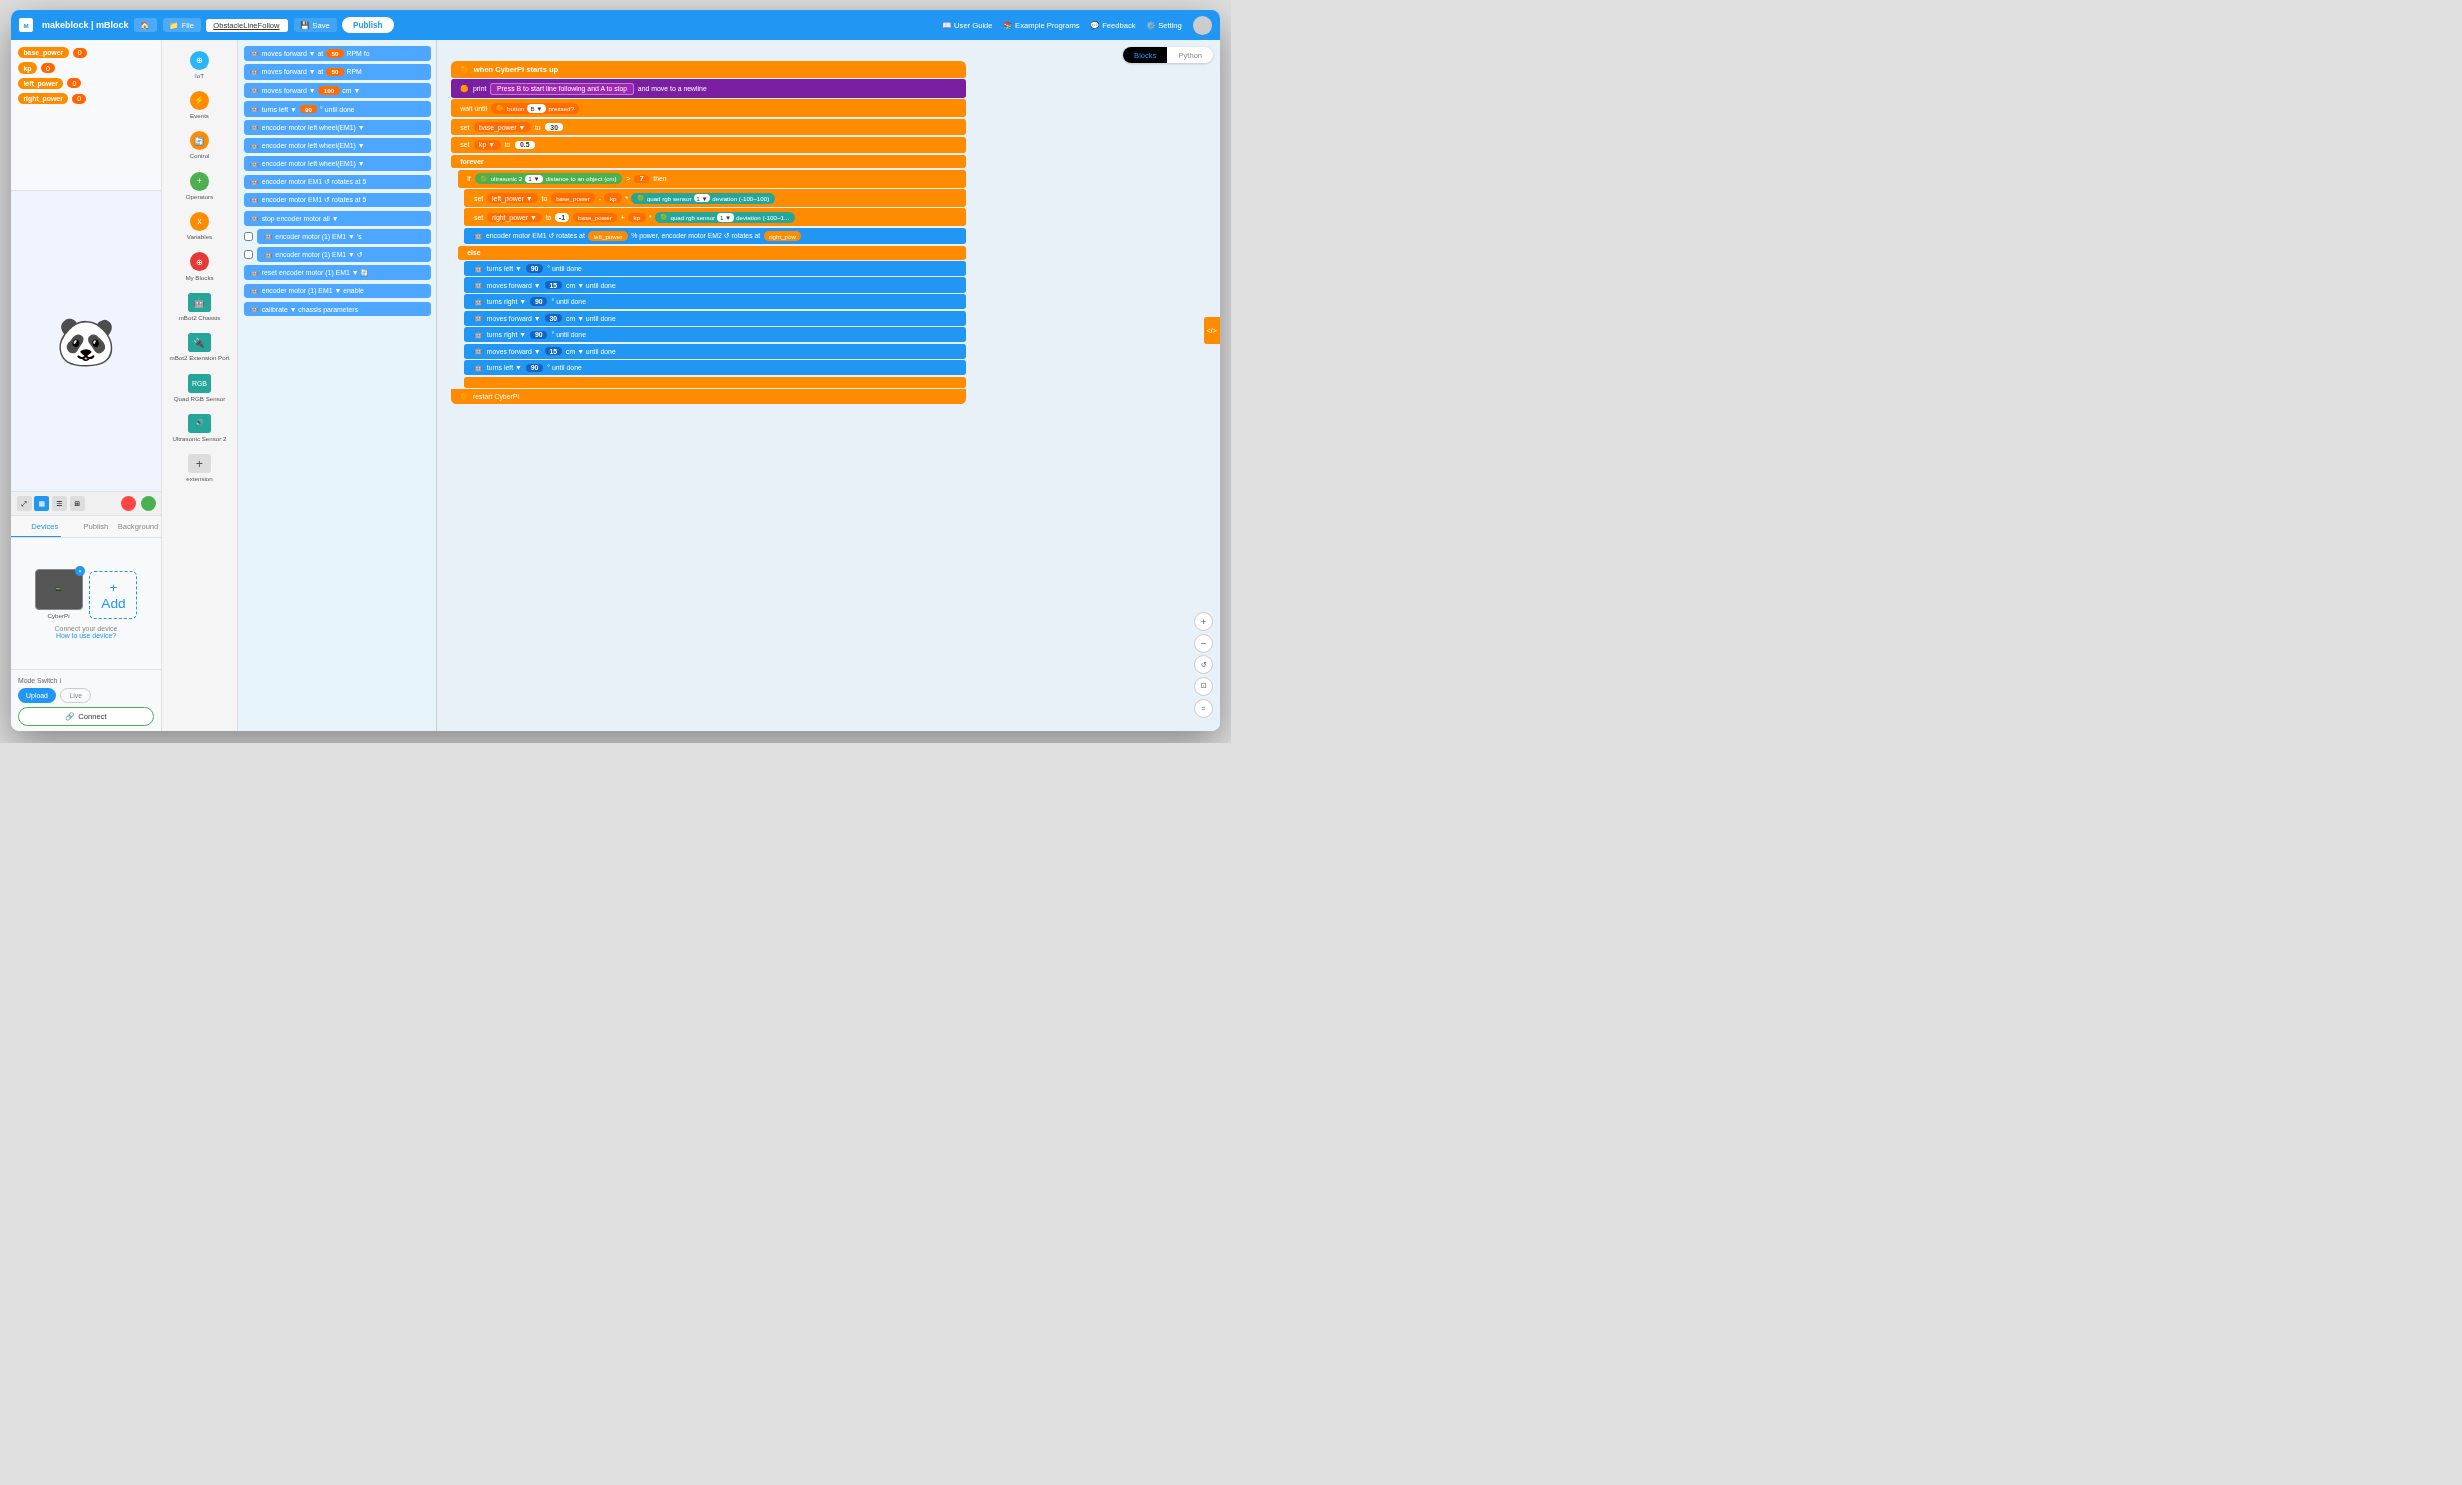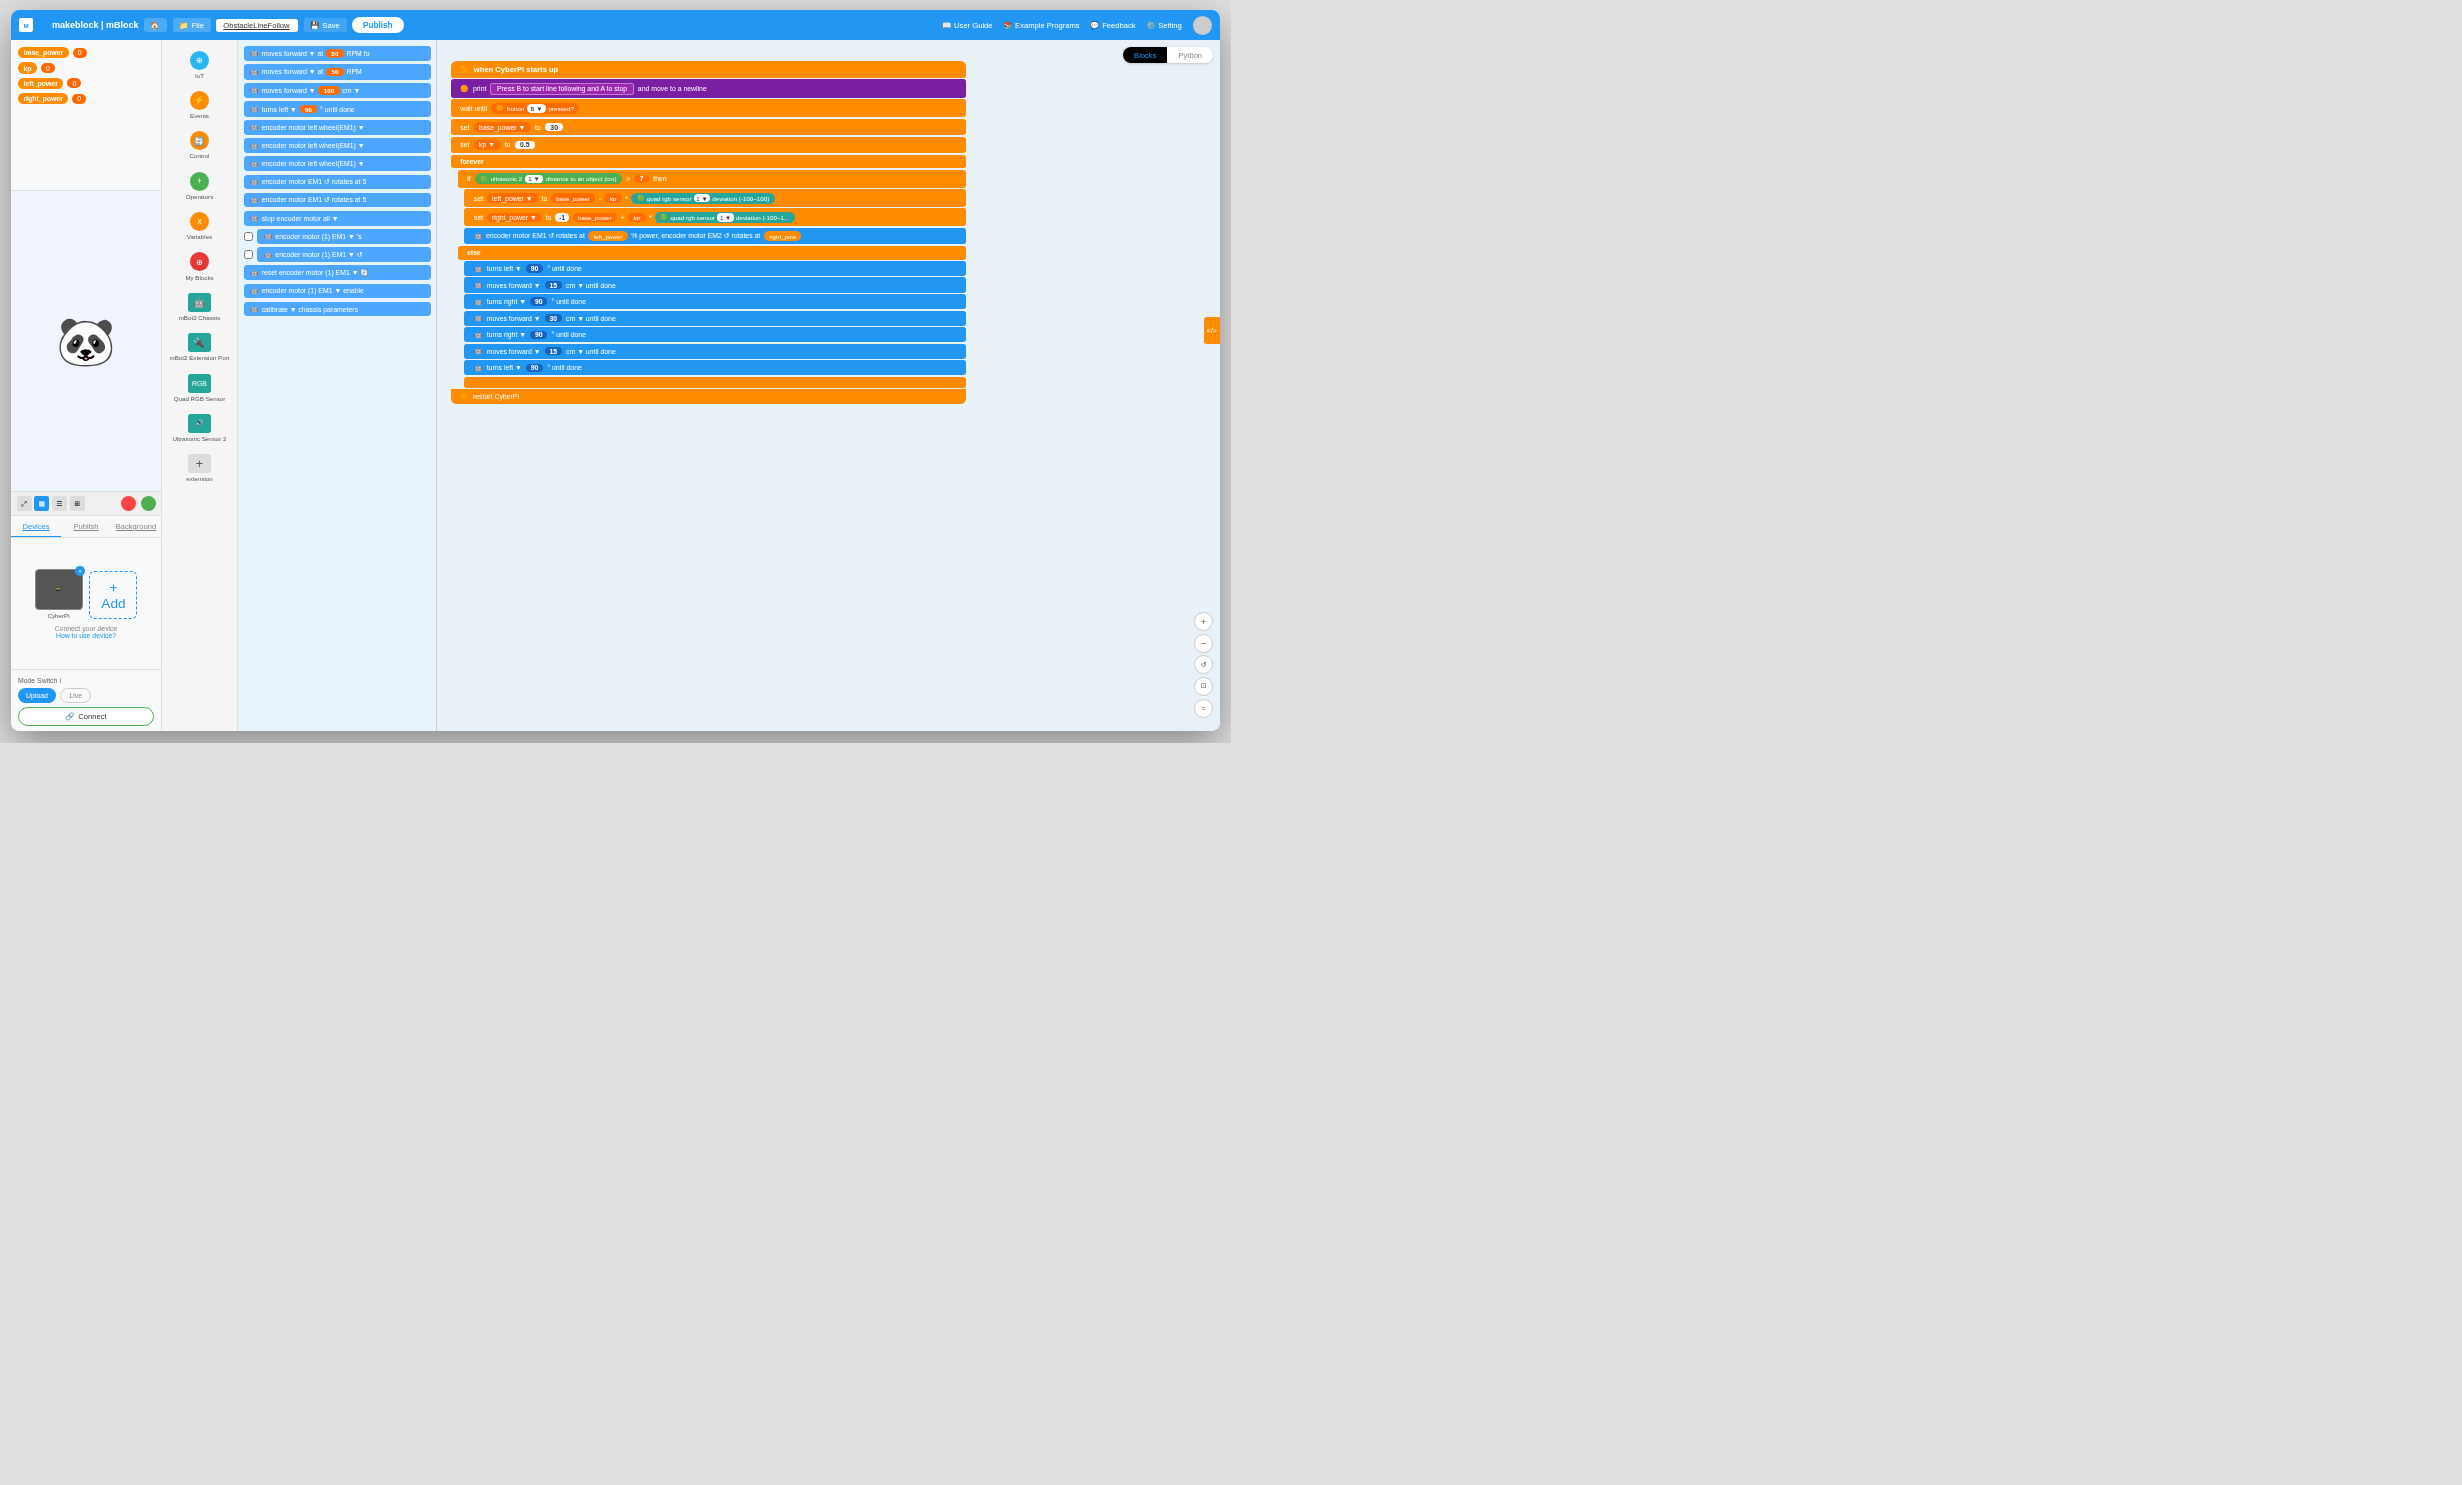--- a/index.html
+++ b/index.html
@@ -56,21 +56,21 @@
       background: #2196F3;
       height: 30px;
       display: flex;
       align-items: center;
       padding: 0 8.2px;
       gap: 5.5px;
     }
     .logo-area {
       display: flex;
       align-items: center;
-      gap: 19px;
+      gap: 9px;
       color: white;
       font-weight: bold;
       font-size: 9px;
     }
     .logo-icon {
       width: 13.7px;
       height: 13.7px;
       background: white;
       border-radius: 2.1px;
       display: flex;
@@ -250,27 +250,26 @@
       border-radius: 50%;
       cursor: pointer;
     }
     .device-tabs {
       display: flex;
       border-bottom: 0.7px solid #e0e0e0;
       background: #f8f8f8;
     }
     .device-tab {
       flex: 1;
-      text-align: center;
+      text-align: right;
       padding: 5.5px 2.7px;
       font-size: 7.6px;
       cursor: pointer;
       color: #888;
       border-bottom: 1.4px solid transparent;
-      text-decoration: underline;
     }
     .device-tab.active {
       color: #2196F3;
       border-bottom: 1.4px solid #2196F3;
     }
     .device-content {
       flex: 1;
       display: flex;
       flex-direction: column;
       align-items: center;

